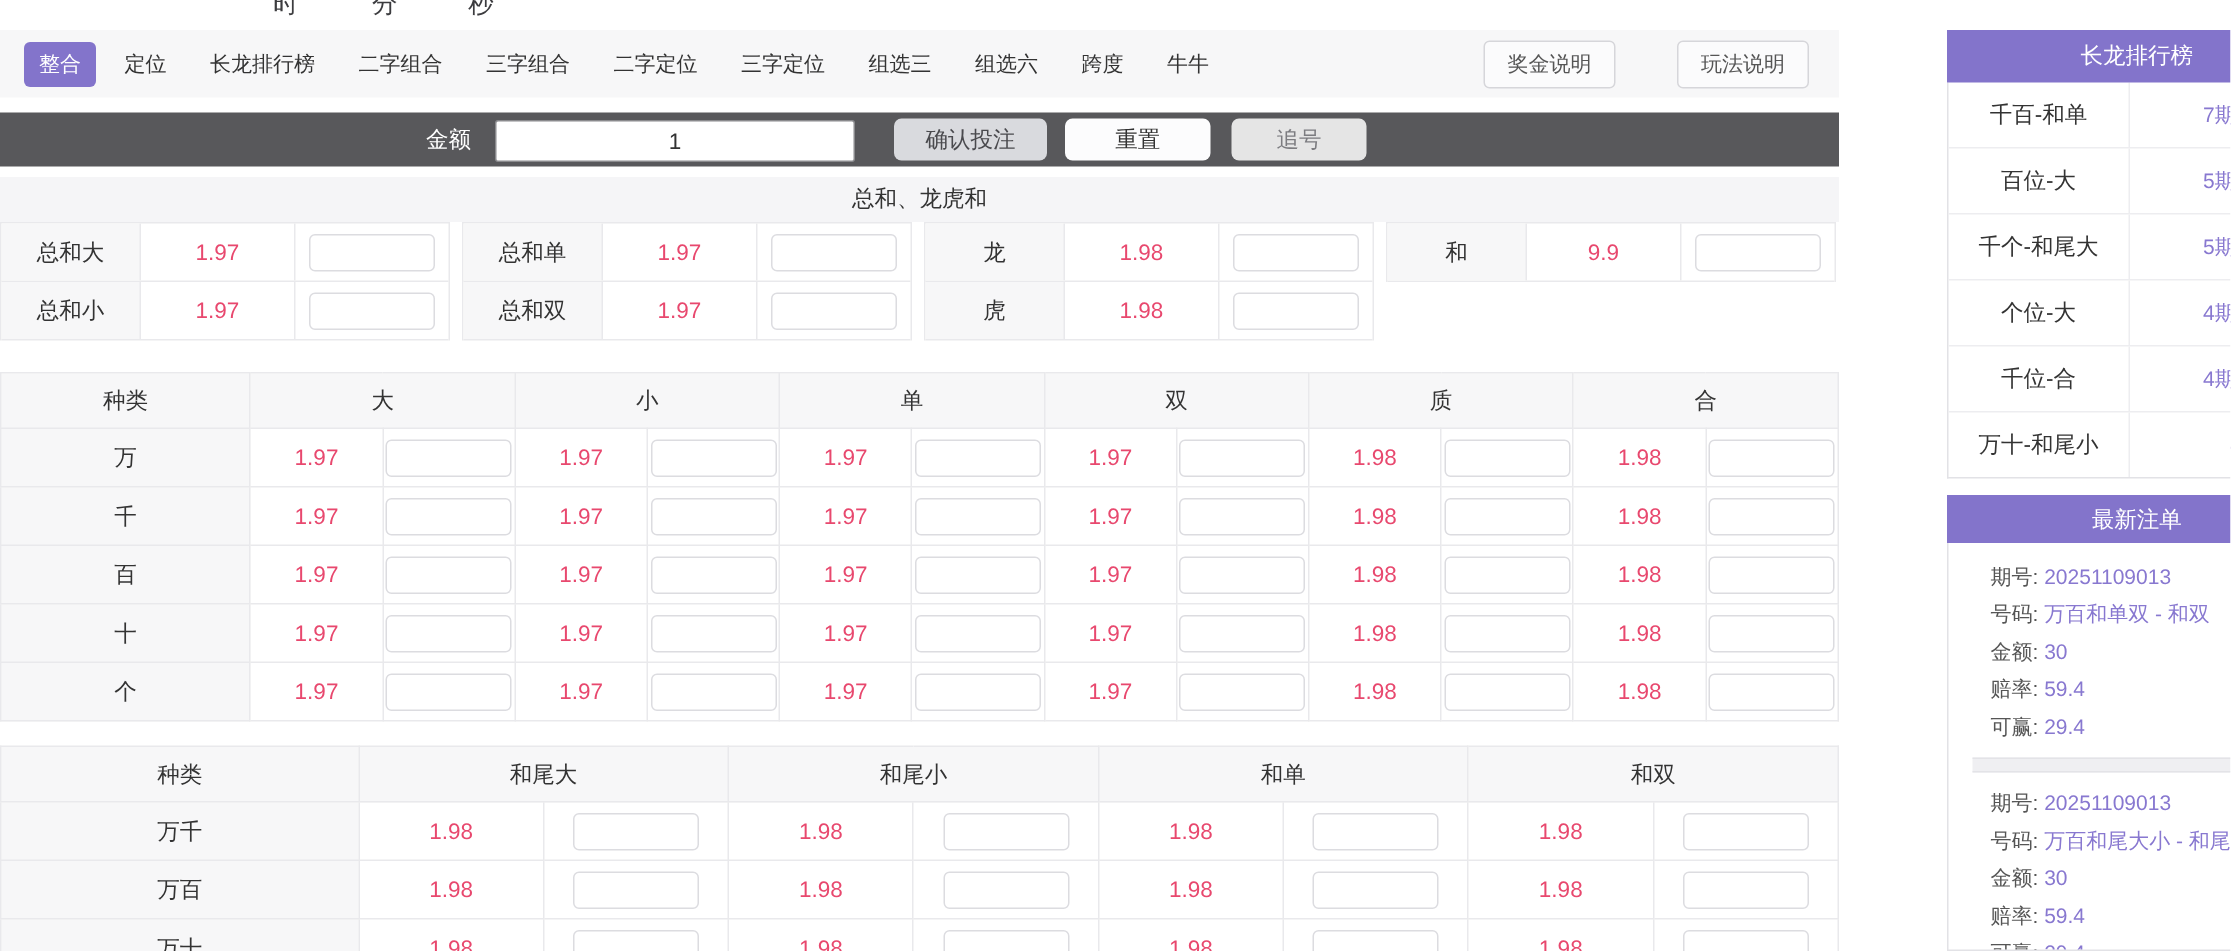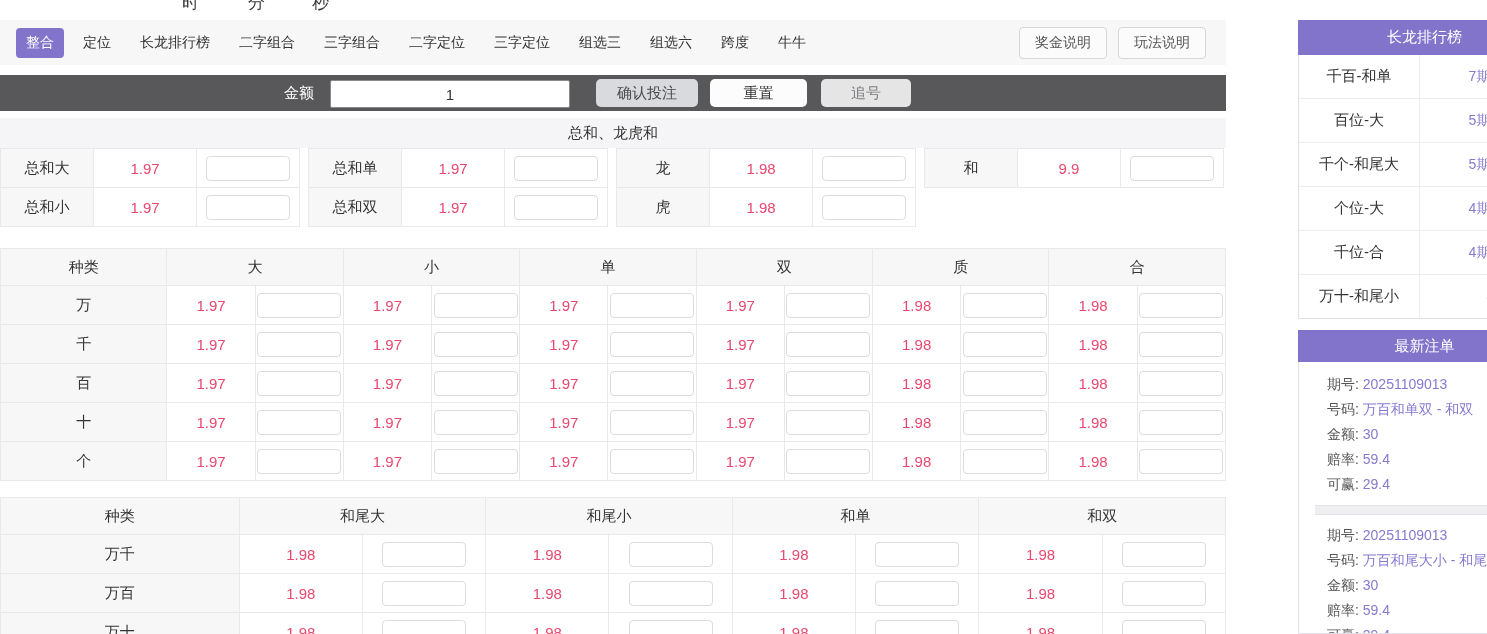--- a/index.html
+++ b/index.html
@@ -9,21 +9,21 @@
   
   .timer-strip{position:absolute;left:0;top:0;width:1226px;height:18px;overflow:hidden;background:#fff;}
   .timer-strip span{position:absolute;top:-9px;font-size:17px;color:#3c3c3f;}
   .t-h{left:182px}.t-m{left:248px}.t-s{left:312px}
 
   
   .nav{position:absolute;left:0;top:20px;width:1226px;height:45px;background:#f7f7f8;display:flex;align-items:center;padding:0 20px 0 16px;box-sizing:border-box;gap:9px;}
   .tab{padding:6px 10px;font-size:14px;color:#333;border-radius:4px;cursor:pointer;white-space:nowrap;}
   .tab.active{background:#8374cb;color:#fff;}
   .nav-spacer{flex:1;}
-  .nav-btn{background:#fbfbfc;border:1px solid #d6d6da;border-radius:4px;padding:6px 15px;font-size:14px;color:#555;margin-left:2px;cursor:pointer;}
+  .nav-btn{background:#fbfbfc;border:1px solid #d6d6da;border-radius:4px;padding:6px 15px;font-size:14px;color:#555;margin-left:32px;cursor:pointer;}
 
   
   .betbar{position:absolute;left:0;top:75px;width:1226px;height:36px;background:#58585b;}
   .amt-label{position:absolute;left:284px;top:9px;color:#fff;font-size:15px;}
   .amt-input{position:absolute;left:330px;top:5px;width:234px;height:24px;text-align:center;font-size:15px;border:1px solid #8a8a8d;background:#fff;border-radius:2px;color:#333;}
   .bb-btn{position:absolute;top:4px;height:28px;border:none;border-radius:5px;font-size:15px;cursor:pointer;}
   .bb-confirm{left:596px;width:102px;background:#d9dade;color:#4a4a4e;}
   .bb-reset{left:710px;width:97px;background:#fcfcfd;color:#333;}
   .bb-chase{left:821px;width:90px;background:#e5e5e5;color:#7c7c80;}
 

